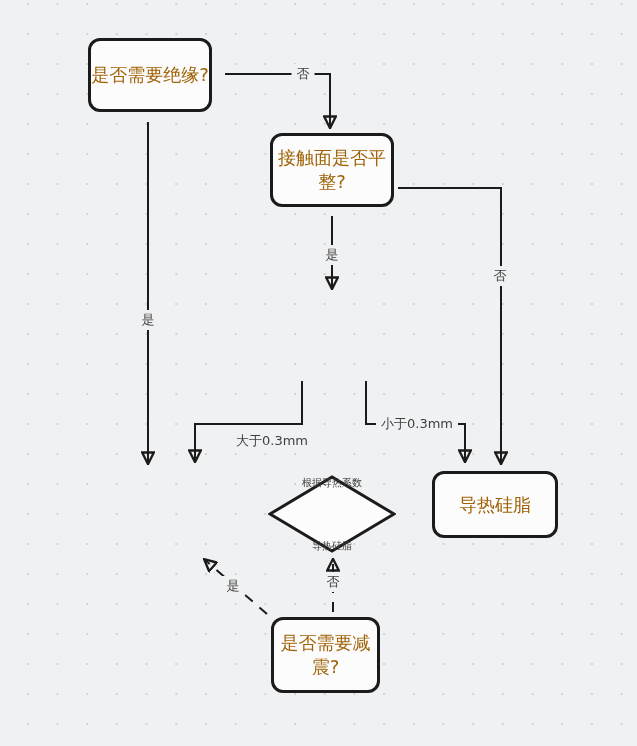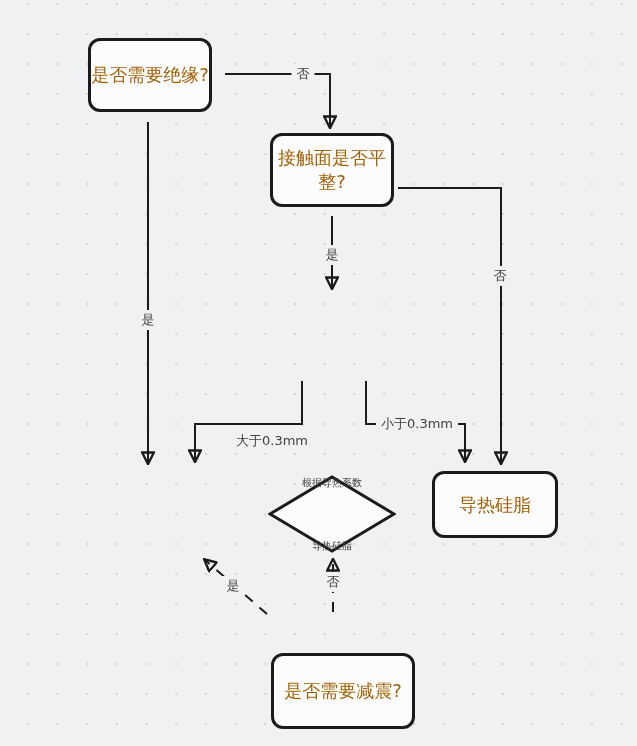--- a/index.html
+++ b/index.html
@@ -27,21 +27,21 @@
     border-radius:12px;
     display:flex;align-items:center;justify-content:center;
     color:#a16207;font-size:18px;text-align:center;
     cursor:default;
   }
   .n-insulation{left:88px;top:38px;width:124px;height:74px;}
   .n-surface{left:270px;top:133px;width:124px;height:74px;}
   .n-gap{left:270px;top:296px;width:126px;height:77px;}
   .n-pad{left:110px;top:471px;width:124px;height:77px;}
   .n-grease{left:432px;top:471px;width:126px;height:67px;}
-  .n-damping{left:271px;top:617px;width:144px;height:76px;margin-top:36px;}
+  .n-damping{left:271px;top:617px;width:109px;height:76px;}
   .diamond{
     position:absolute;left:268px;top:475px;width:128px;height:78px;
   }
   .diamond svg{position:absolute;left:0;top:0;}
   .diamond .dlabel{
     position:absolute;left:0;top:0;width:128px;height:78px;
     display:flex;flex-direction:column;align-items:center;justify-content:space-between;
     color:#3f3f3f;font-size:10px;line-height:1.5;text-align:center;
   }
   .edge-label{

